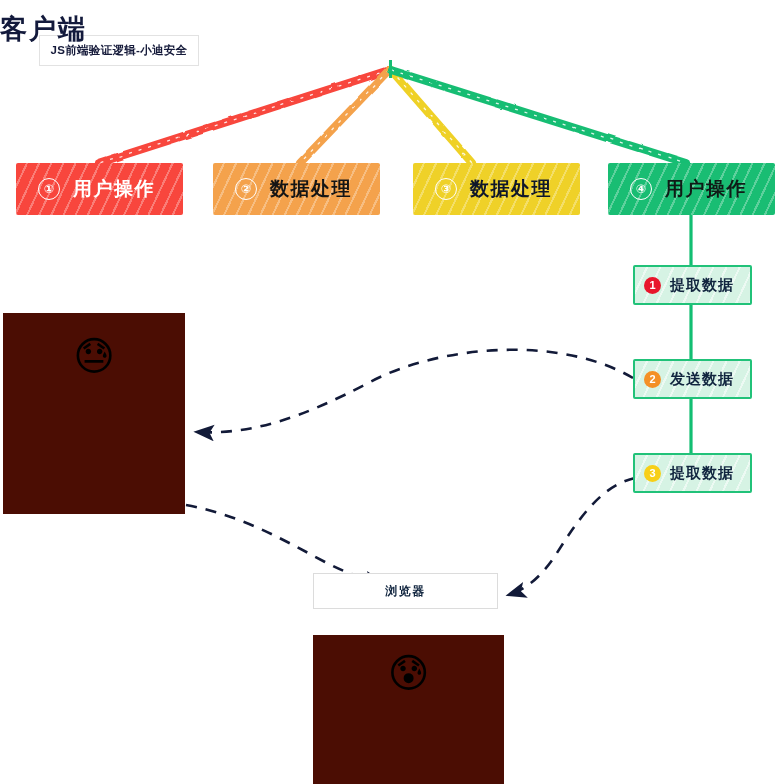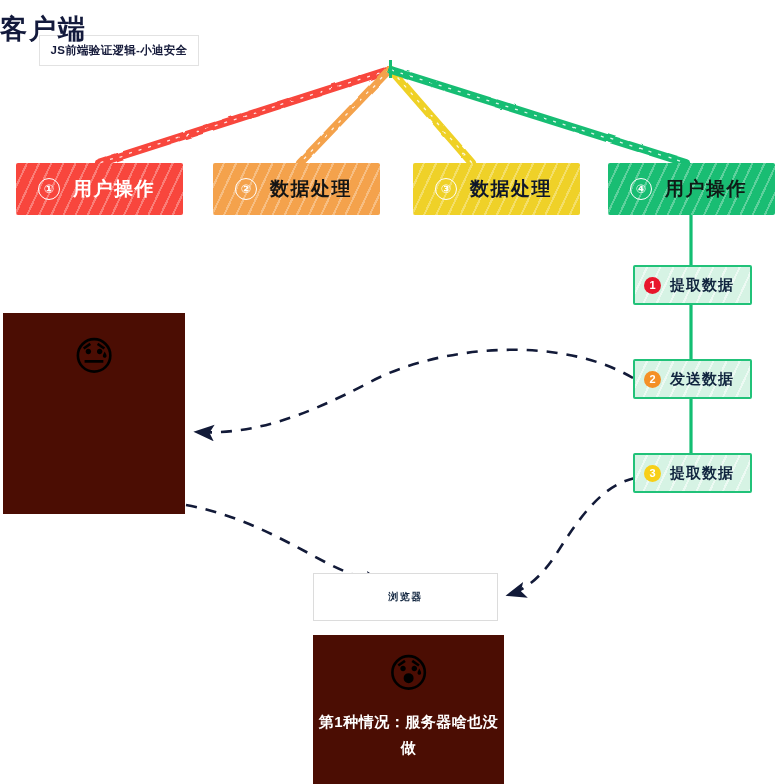--- a/index.html
+++ b/index.html
@@ -184,28 +184,28 @@
     margin-top: 16px;
     font-size: 15px;
     line-height: 26px;
     width: 180px;
   }
 
   
   .browser-box {
     position: absolute;
     left: 313px; top: 573px;
-    width: 185px; height: 48px;
+    width: 185px; height: 36px;
     background: #ffffff;
     border: 1px solid #dcdcdc;
     box-sizing: border-box;
     display: flex;
     align-items: center;
     justify-content: center;
-    font-size: 10px;
+    font-size: 12px;
     font-weight: bold;
     color: #11253f;
     letter-spacing: 1.5px;
   }
 </style>
 </head>
 <body>
 
 <div id="canvas">
 
@@ -302,16 +302,15 @@
   <div class="note-card" id="note-case2" style="background: rgb(75, 13, 3);">
     <div class="note-emoji">😓</div>
   </div>
 
   <div class="browser-box">
     <span>浏览器</span>
   </div>
 
   <div class="note-card" id="note-case1" style="background: rgb(75, 13, 3);">
     <div class="note-emoji">😰</div>
-    <div class="note-text">第1种情况：服务器啥也没做</div>
   </div>
 
 </div>
 
 </body></html>

